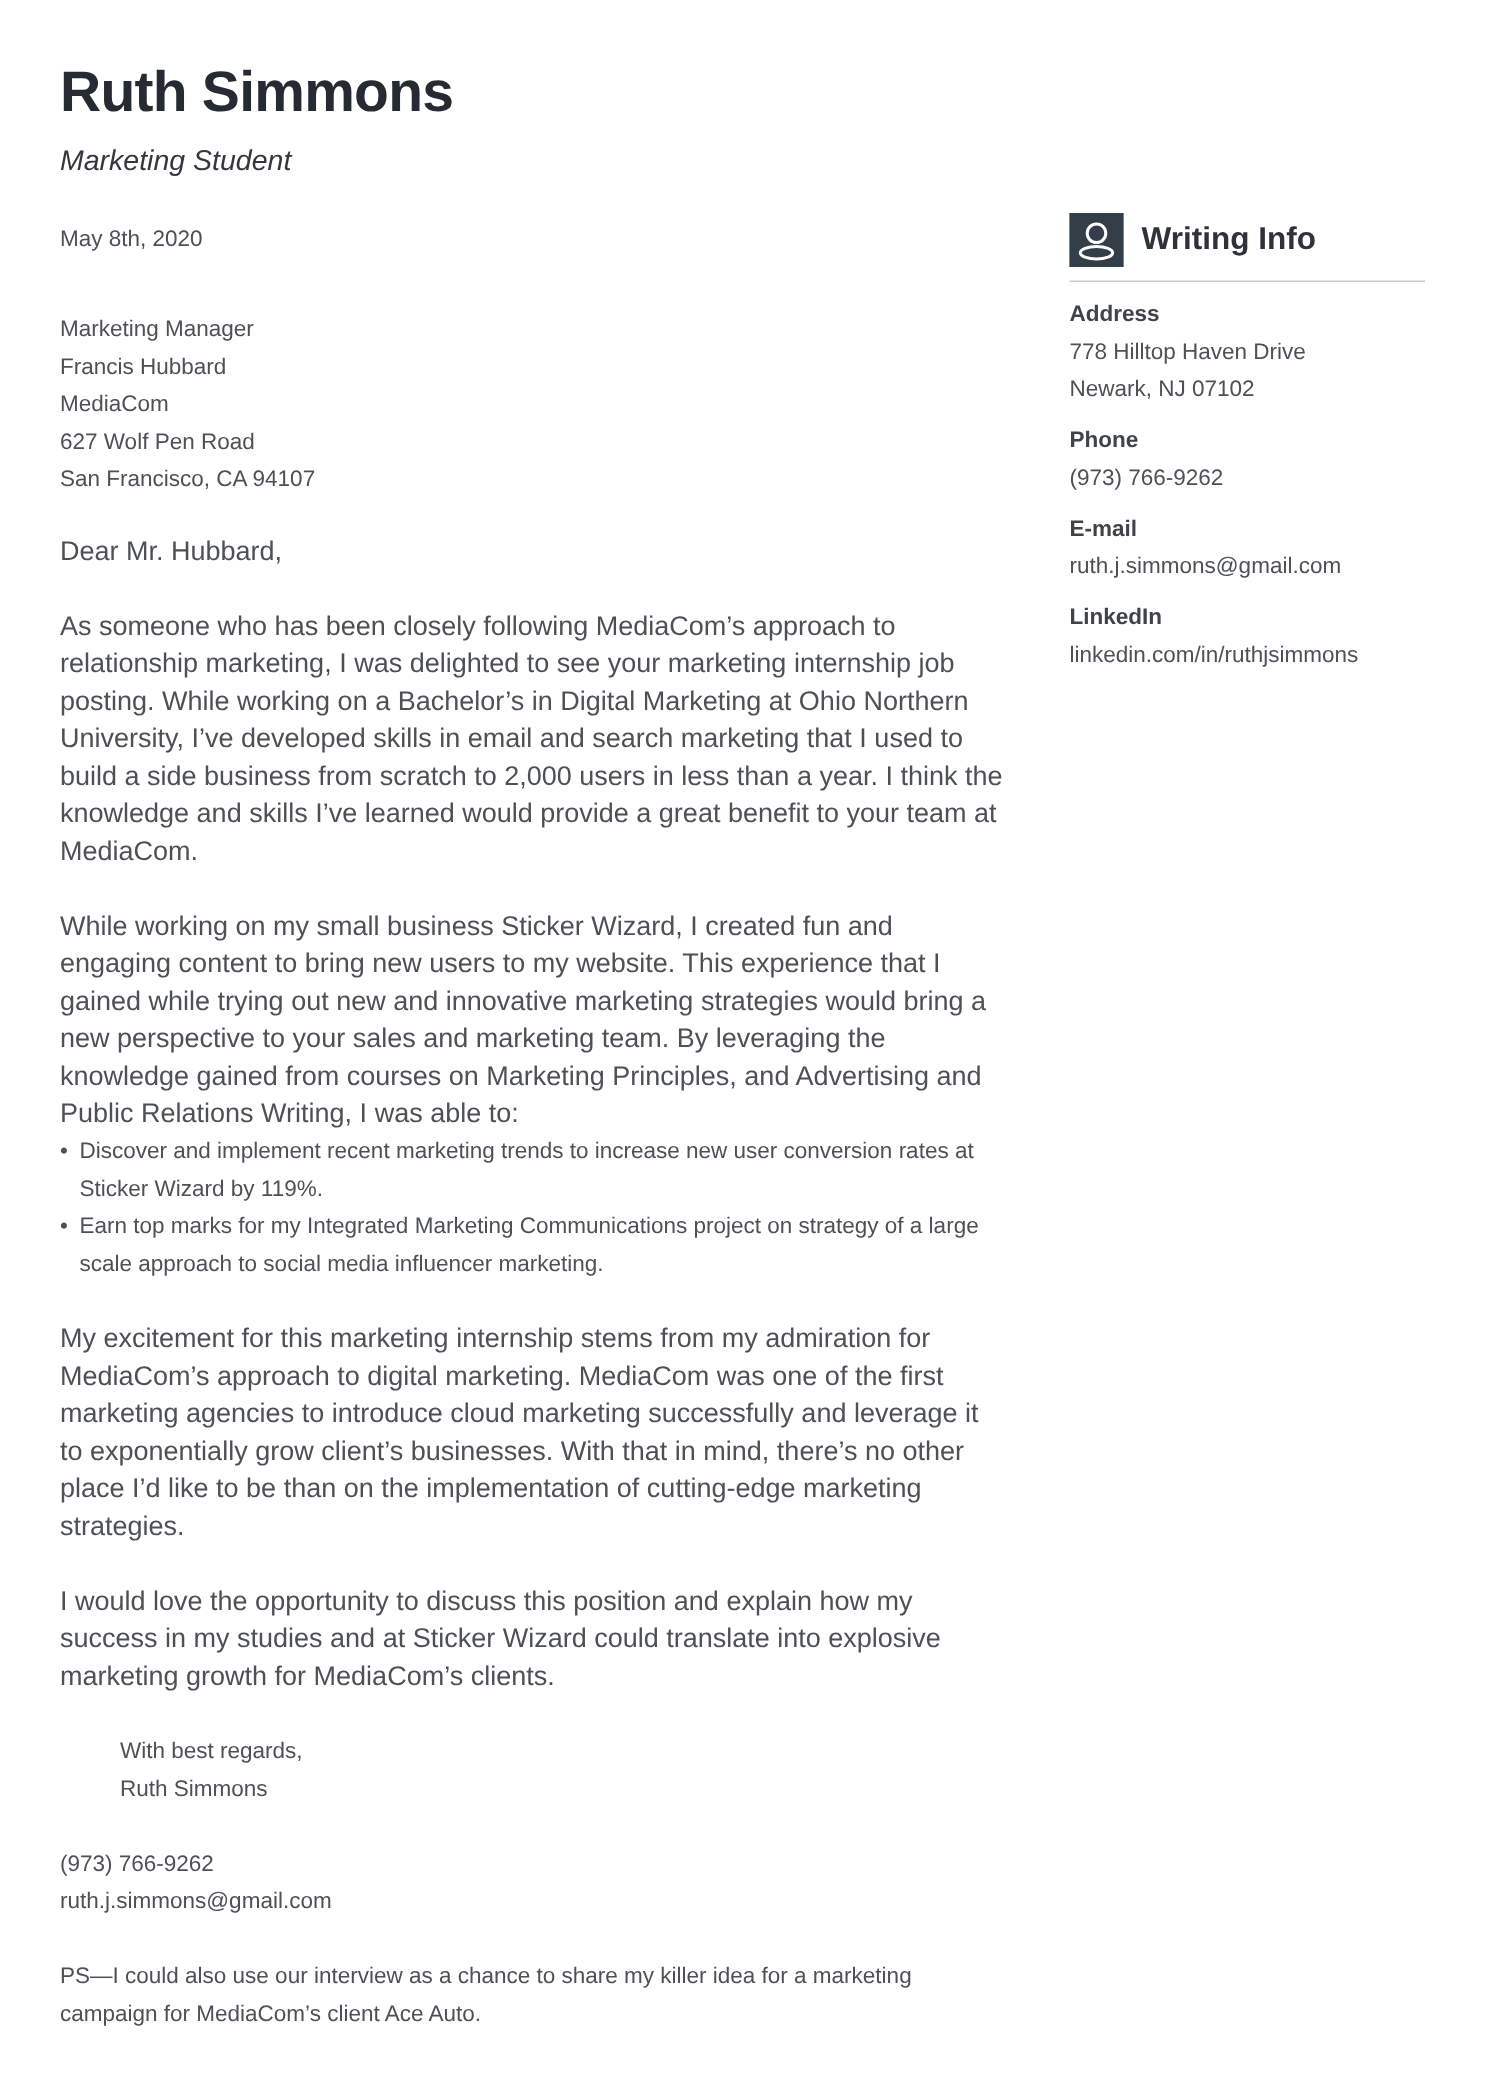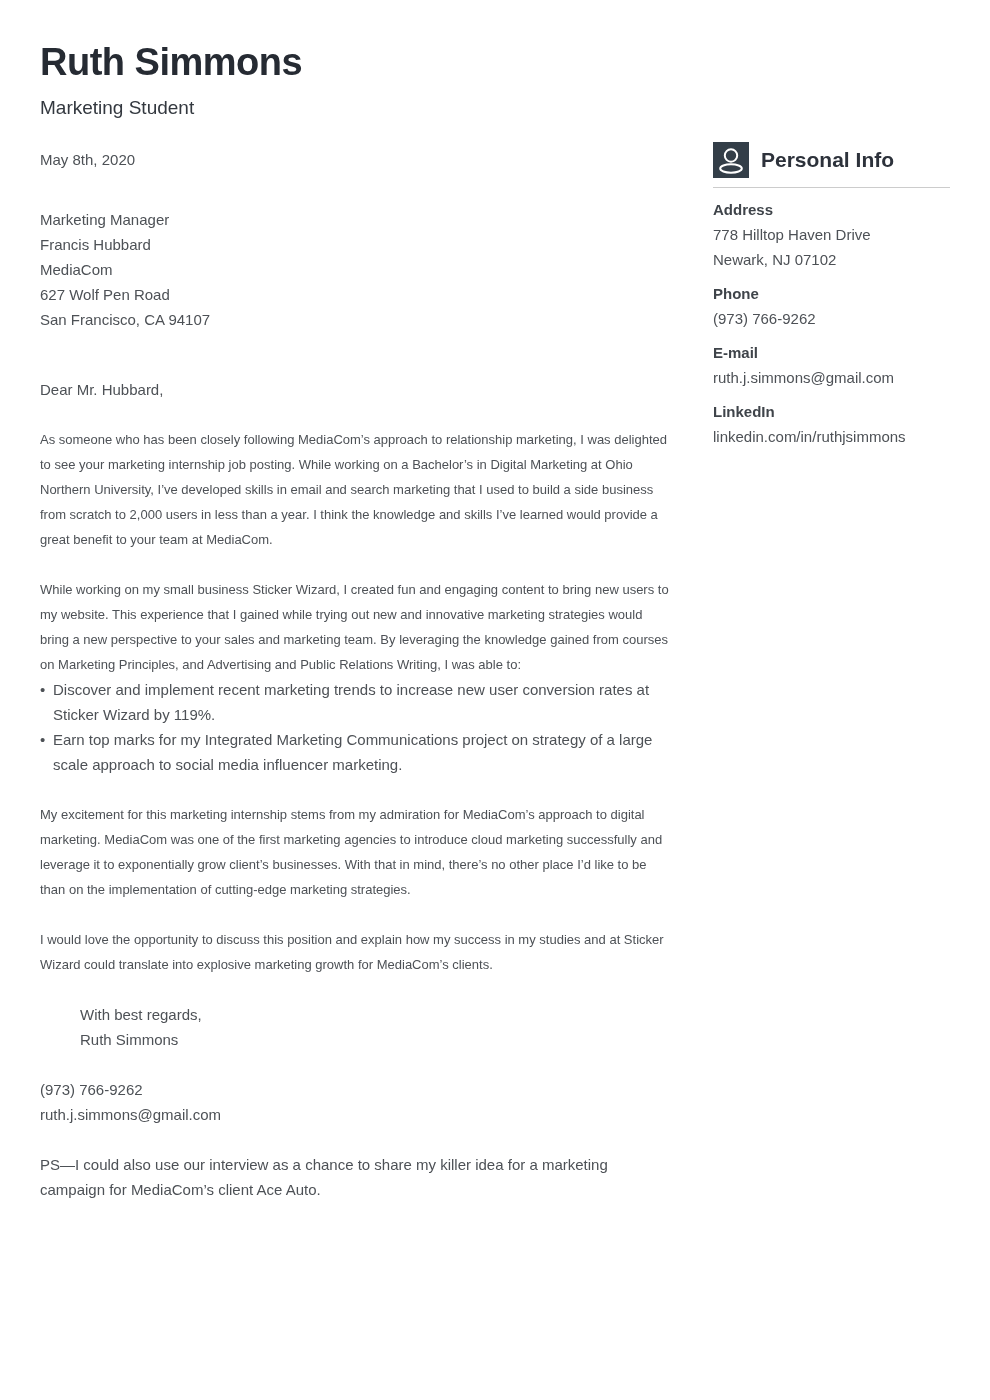--- a/index.html
+++ b/index.html
@@ -10,26 +10,26 @@
     -webkit-font-smoothing:antialiased;
   }
   .page { position:relative; width:990px; height:1400px; background:#ffffff; overflow:hidden; }
 
   
   .main { position:absolute; left:40px; top:40px; width:632px; color:#4d5156; }
   .name {
     font-size:38px; line-height:44px; font-weight:700;
     color:#262b33; letter-spacing:-0.5px;
   }
-  .subtitle { font-size:19px; line-height:27px; color:#33383f; margin-top:10px; }
+  .subtitle { font-size:19px; line-height:27px; color:#33383f; margin-top:10px;font-style:italic; }
   .date { font-size:15px; line-height:25px; margin-top:26px; }
   .recipient { margin-top:35px; }
   .recipient div { font-size:15px; line-height:25px; }
-  .salutation { font-size:15px; line-height:25px; margin-top:45px; }
-  .body-p { font-size:13px; line-height:25px; margin-top:25px; }
+  .salutation { font-size:18px; line-height:25px; margin-top:23px; }
+  .body-p { font-size:18px; line-height:25px; margin-top:25px; }
   .bullets { list-style:none; margin-top:0; }
   .bullets li {
     font-size:15px; line-height:25px; position:relative; padding-left:13px;
   }
   .bullets li::before {
     content:"\2022"; position:absolute; left:0; top:0; color:#4d5156;
   }
   .two-line div { font-size:15px; line-height:25px; }
   .signoff { margin-top:25px;margin-left:40px; }
   .contact-block { margin-top:25px; }
@@ -99,21 +99,21 @@
 
   <aside class="sidebar">
     <div class="sidebar-header">
       <span class="icon-tile">
         <svg width="36" height="36" viewBox="0 0 36 36" aria-hidden="true">
           <rect x="0" y="0" width="36" height="36" fill="#333e48"></rect>
           <circle cx="18" cy="13.5" r="6.2" fill="none" stroke="#ffffff" stroke-width="2"></circle>
           <ellipse cx="18" cy="26.5" rx="10.8" ry="4.2" fill="none" stroke="#ffffff" stroke-width="2"></ellipse>
         </svg>
       </span>
-      <h2 class="sidebar-title">Personal Info</h2>
+      <h2 class="sidebar-title">Writing Info</h2>
     </div>
 
     <div class="info-group">
       <div class="info-label">Address</div>
       <div class="info-line">778 Hilltop Haven Drive</div>
       <div class="info-line">Newark, NJ 07102</div>
     </div>
 
     <div class="info-group">
       <div class="info-label">Phone</div>

